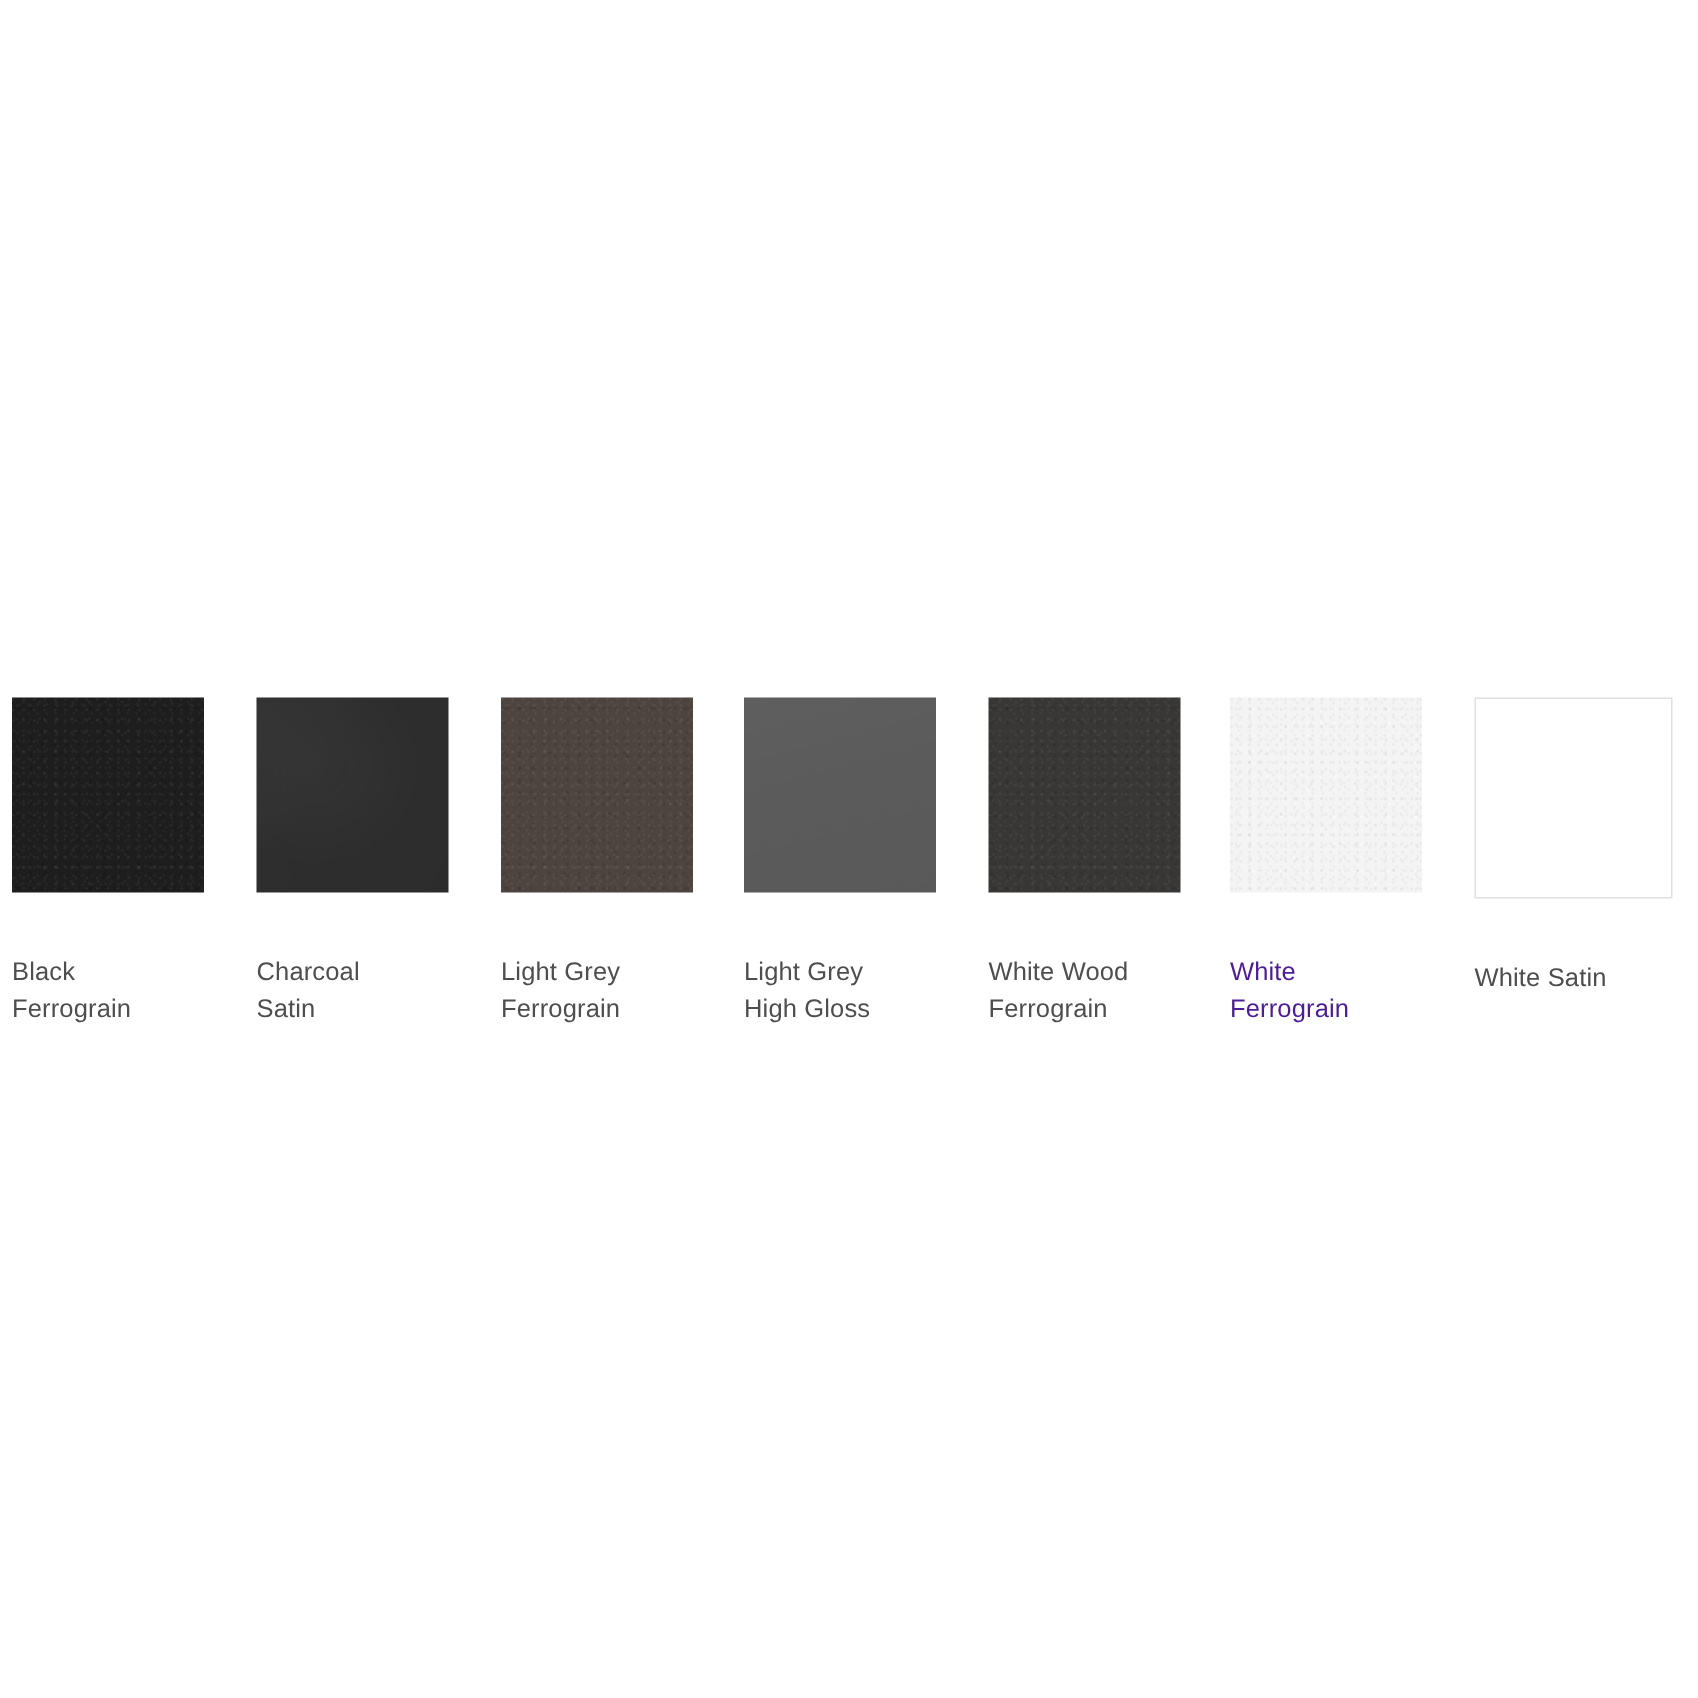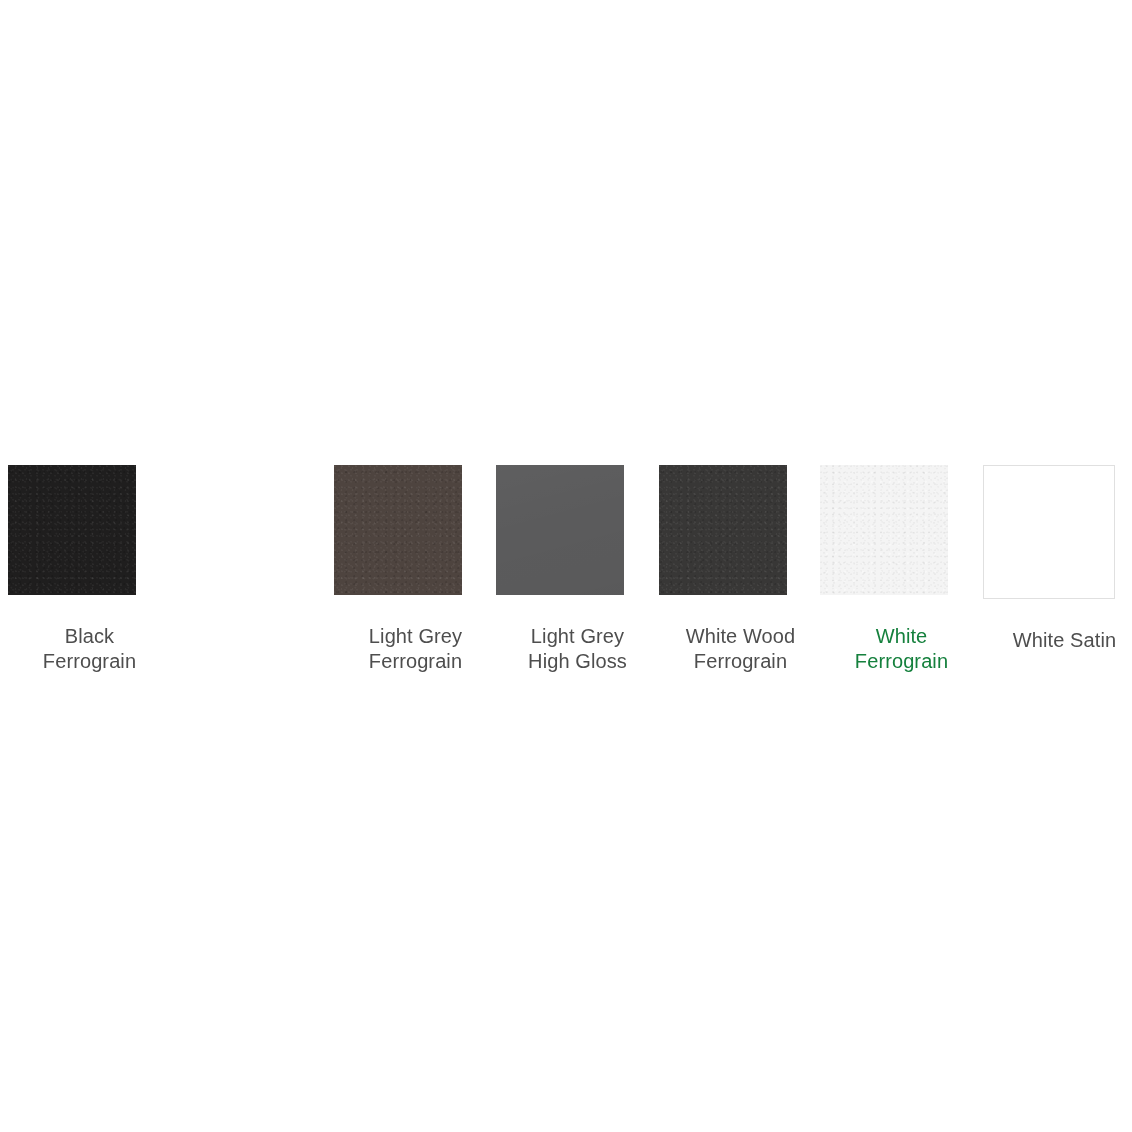--- a/index.html
+++ b/index.html
@@ -82,39 +82,45 @@
   }
 
   .tex.flat { opacity: 0; }
 
   .swatch-chip.bordered {
     box-sizing: border-box;
     border: 1px solid #e0e0e0;
   }
 
   .swatch-label {
-    margin-top: 29px;
-    font-size: 20px;
+    margin-top: 40px;
+    font-size: 17px;
     line-height: 25px;
     color: #4e4e4e;
     letter-spacing: 0.1px;
     white-space: pre-line;
-    text-align: center;
   }
 </style>
 </head>
 <body style="background: rgb(255, 255, 255);">
 
 <div id="swatch-gallery">
     <div class="swatch-item" style="left: 8px;">
       <div class="swatch-chip" style="width: 128px; height: 130px; background-color: rgb(31, 30, 30);">
         <div class="tex ferrograin-dark"></div>
       </div>
       <div class="swatch-label" style="color: rgb(78, 78, 78);">Black
 Ferrograin</div>
+    </div>
+    <div class="swatch-item" style="left: 171px;">
+      <div class="swatch-chip" style="width: 128px; height: 130px; background-color: rgb(46, 46, 47);">
+        <div class="tex satin"></div>
+      </div>
+      <div class="swatch-label" style="color: rgb(78, 78, 78);">Charcoal
+Satin</div>
     </div>
     <div class="swatch-item" style="left: 334px;">
       <div class="swatch-chip" style="width: 128px; height: 130px; background-color: rgb(78, 68, 63);">
         <div class="tex ferrograin-dark"></div>
       </div>
       <div class="swatch-label" style="color: rgb(78, 78, 78);">Light Grey
 Ferrograin</div>
     </div>
     <div class="swatch-item" style="left: 496px;">
       <div class="swatch-chip" style="width: 128px; height: 130px; background-color: rgb(91, 91, 92);">
@@ -127,21 +133,21 @@
       <div class="swatch-chip" style="width: 128px; height: 130px; background-color: rgb(56, 55, 54);">
         <div class="tex ferrograin-dark"></div>
       </div>
       <div class="swatch-label" style="color: rgb(78, 78, 78);">White Wood
 Ferrograin</div>
     </div>
     <div class="swatch-item" style="left: 820px;">
       <div class="swatch-chip" style="width: 128px; height: 130px; background-color: rgb(244, 244, 244);">
         <div class="tex ferrograin-light"></div>
       </div>
-      <div class="swatch-label" style="color: #15803d;">White
+      <div class="swatch-label" style="color: #4c1d95;">White
 Ferrograin</div>
     </div>
     <div class="swatch-item" style="left: 983px;">
       <div class="swatch-chip bordered" style="width: 132px; height: 134px; background-color: rgb(255, 255, 255); border-color: rgb(224, 224, 224);">
         <div class="tex flat"></div>
       </div>
       <div class="swatch-label" style="color: rgb(78, 78, 78);">White Satin</div>
     </div>
   </div>
 

